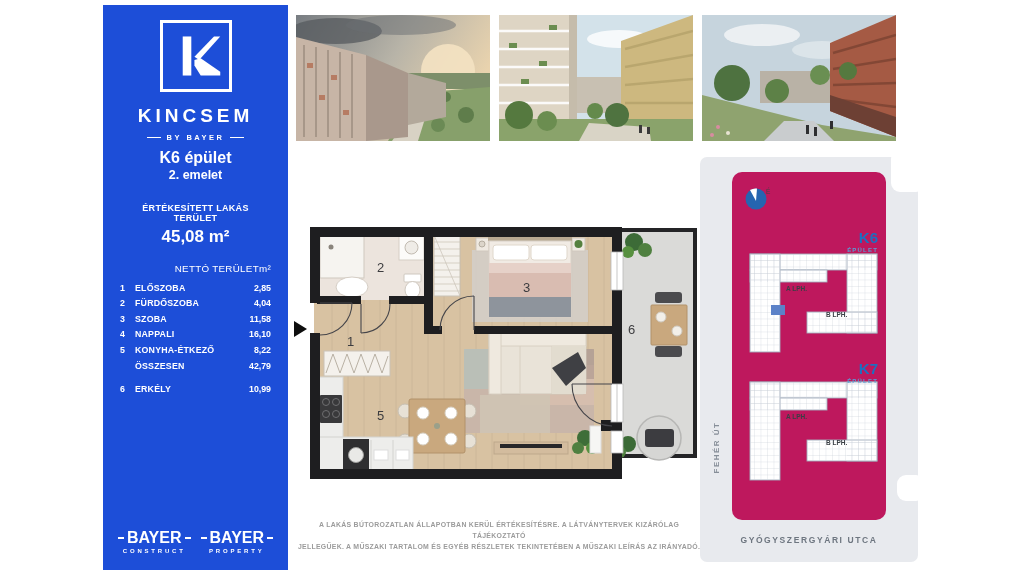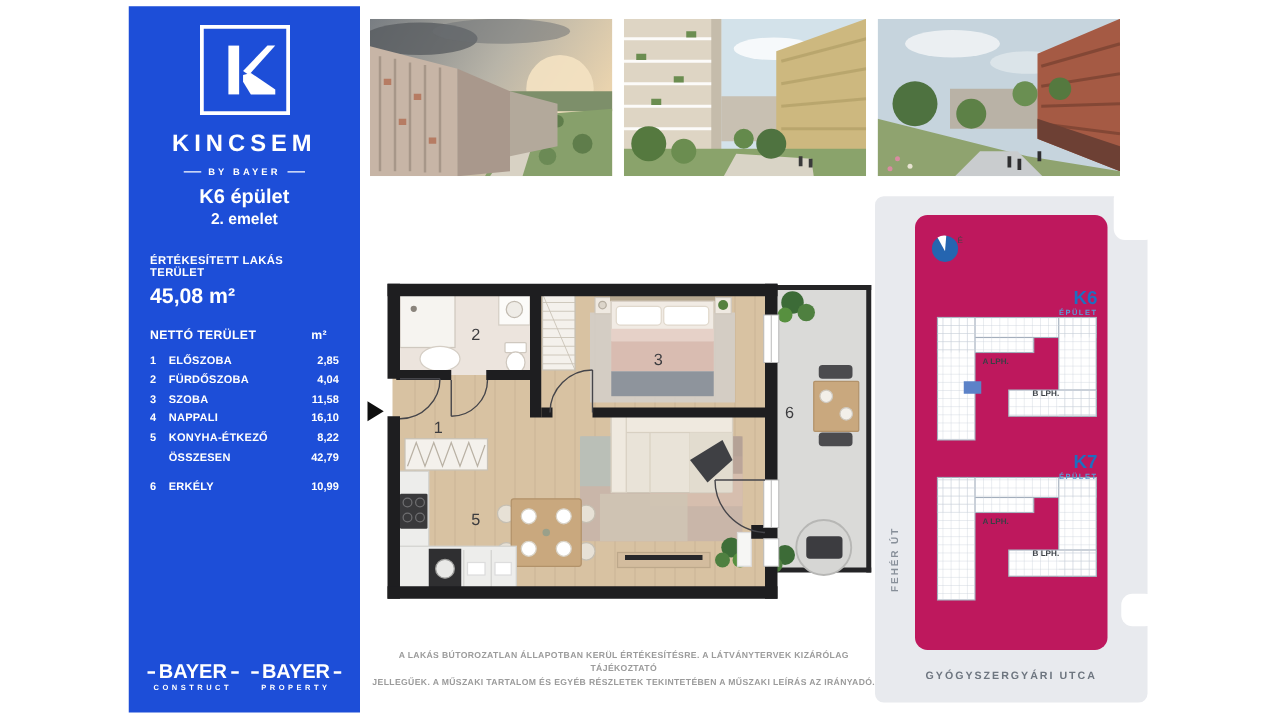--- a/index.html
+++ b/index.html
@@ -14,27 +14,27 @@
   }
   .logo-box{margin-top:15px;width:66px;height:66px;border:3px solid #fff;
     display:flex;align-items:center;justify-content:center;}
   .brand-name{margin-top:13px;font-size:19px;font-weight:700;letter-spacing:4px;}
   .byline{margin-top:6px;display:flex;align-items:center;gap:6px;
     font-size:7.5px;font-weight:700;letter-spacing:2.5px;}
   .byline .dash{width:14px;height:1.5px;background:#fff;}
   .unit-code{margin-top:15px;font-size:27px;font-weight:800;letter-spacing:1px;}
   .unit-building{margin-top:6px;font-size:16px;font-weight:700;line-height:1.25;}
   .unit-floor{font-size:12.5px;font-weight:700;line-height:1.25;}
-  .area-block{margin-top:19px;width:100%;padding:0 17px;box-sizing:border-box;}
+  .area-block{margin-top:19px;width:100%;padding:0 17px;box-sizing:border-box;text-align:center;}
   .area-label{font-size:9px;font-weight:700;letter-spacing:.3px;}
   .area-value{margin-top:4px;font-size:17px;font-weight:800;}
   .ntable{margin-top:16px;width:100%;padding:0 17px;box-sizing:border-box;
     font-size:8.8px;font-weight:600;}
-  .t-head{display:flex;justify-content:flex-start;font-size:9.8px;font-weight:700;
-    margin-bottom:9px;letter-spacing:.3px;gap:44px;}
+  .t-head{display:flex;justify-content:flex-end;font-size:9.8px;font-weight:400;
+    margin-bottom:9px;letter-spacing:.3px;}
   .t-row{display:flex;margin-bottom:5.6px;}
   .t-no{width:15px;}
   .t-name{flex:1;letter-spacing:.2px;}
   .t-row.gap{margin-top:13px;}
   .logos{position:absolute;bottom:16px;left:0;right:0;display:flex;justify-content:center;gap:10px;color:#fff;align-items:flex-end;}
   .logo-b .row{display:flex;align-items:center;gap:3px;font-size:16px;font-weight:800;}
   .logo-b .bar{width:6px;height:2px;background:#fff;}
   .logo-b .division{font-size:6px;letter-spacing:2.8px;text-align:center;margin-top:1px;font-weight:700;}
   
   .photo{position:absolute;top:15px;width:194px;height:126px;overflow:hidden;}

